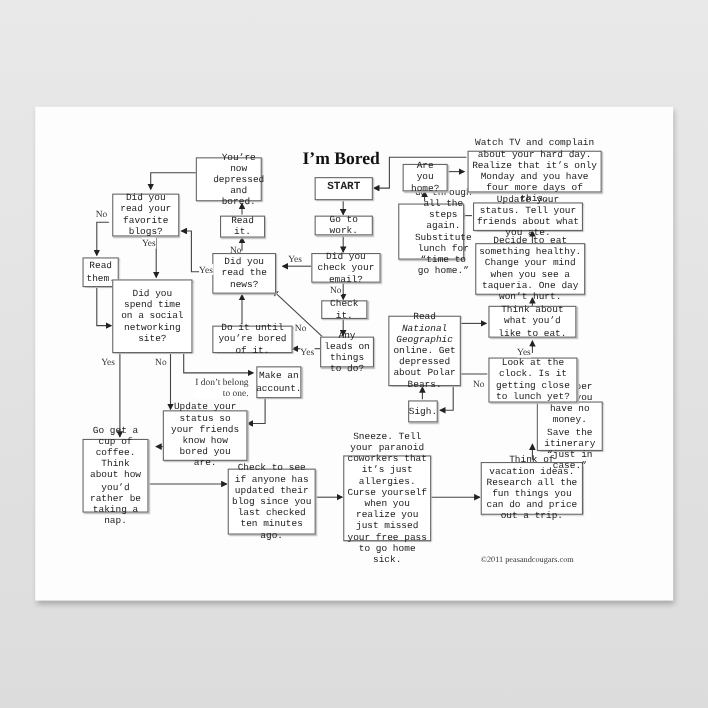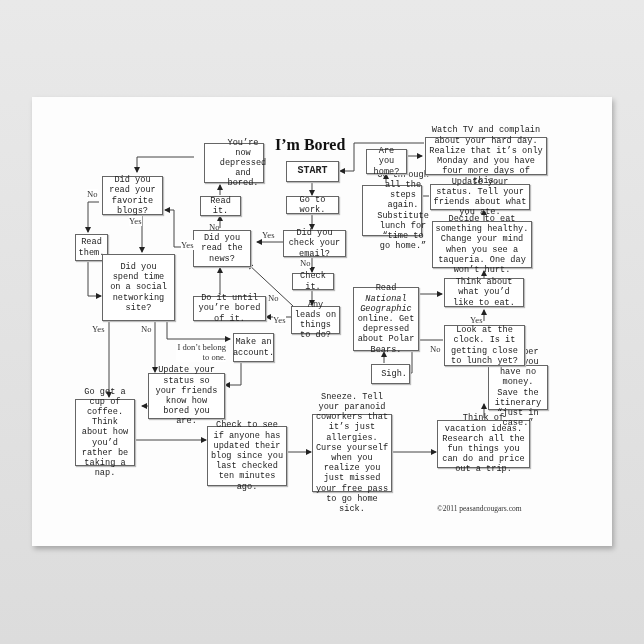--- a/index.html
+++ b/index.html
@@ -120,21 +120,21 @@
   </div>
 <div class="box" style="left:193px;top:296px;width:73px;height:25px;">
     <span>Do it until you’re bored of it.</span>
   </div>
 <div class="box" style="left:193px;top:230px;width:58px;height:37px;text-align:center;">
     <span>Did you read the news?</span>
   </div>
 <div class="box" style="left:200px;top:196px;width:41px;height:20px;">
     <span>Read it.</span>
   </div>
-<div class="box" style="left:204px;top:143px;width:60px;height:40px;padding-left:20px;">
+<div class="box" style="left:178px;top:143px;width:60px;height:40px;padding-left:20px;">
     <span>You’re now depressed and bored.</span>
   </div>
 <div class="box" style="left:102px;top:176px;width:61px;height:39px;">
     <span>Did you read your favorite blogs?</span>
   </div>
 <div class="box" style="left:75px;top:234px;width:33px;height:27px;">
     <span>Read them.</span>
   </div>
 <div class="box" style="left:102px;top:254px;width:73px;height:67px;">
     <span>Did you spend time on a social networking site?</span>
@@ -156,21 +156,21 @@
   </div>
 <div class="box" style="left:437px;top:420px;width:93px;height:48px;">
     <span>Think of vacation ideas. Research all the fun things you can do and price out a trip.</span>
   </div>
 <div class="box" style="left:444px;top:380px;width:60px;height:45px;transform:translateY(-15px);margin-left:44px;">
     <span>Remember that you have no money. Save the itinerary “just in case.”</span>
   </div>
 <div class="box" style="left:444px;top:325px;width:81px;height:41px;">
     <span>Look at the clock. Is it getting close to lunch yet?</span>
   </div>
-<div class="box" style="left:371px;top:364px;width:39px;height:20px;justify-content:flex-end;">
+<div class="box" style="left:371px;top:364px;width:27px;height:20px;">
     <span>Sigh.</span>
   </div>
 <div class="box" style="left:353px;top:287px;width:66px;height:64px;justify-content:flex-end;">
     <span><span style="display:inline">Read </span><em>National Geographic</em><span style="display:inline"> online. Get depressed about Polar Bears.</span></span>
   </div>
 <div class="box" style="left:444px;top:282px;width:80px;height:29px;transform:translateY(-4px);">
     <span>Think about what you’d like to eat.</span>
   </div>
 <div class="box" style="left:432px;top:221px;width:100px;height:47px;">
     <span>Decide to eat something healthy. Change your mind when you see a taqueria. One day won’t hurt.</span>

